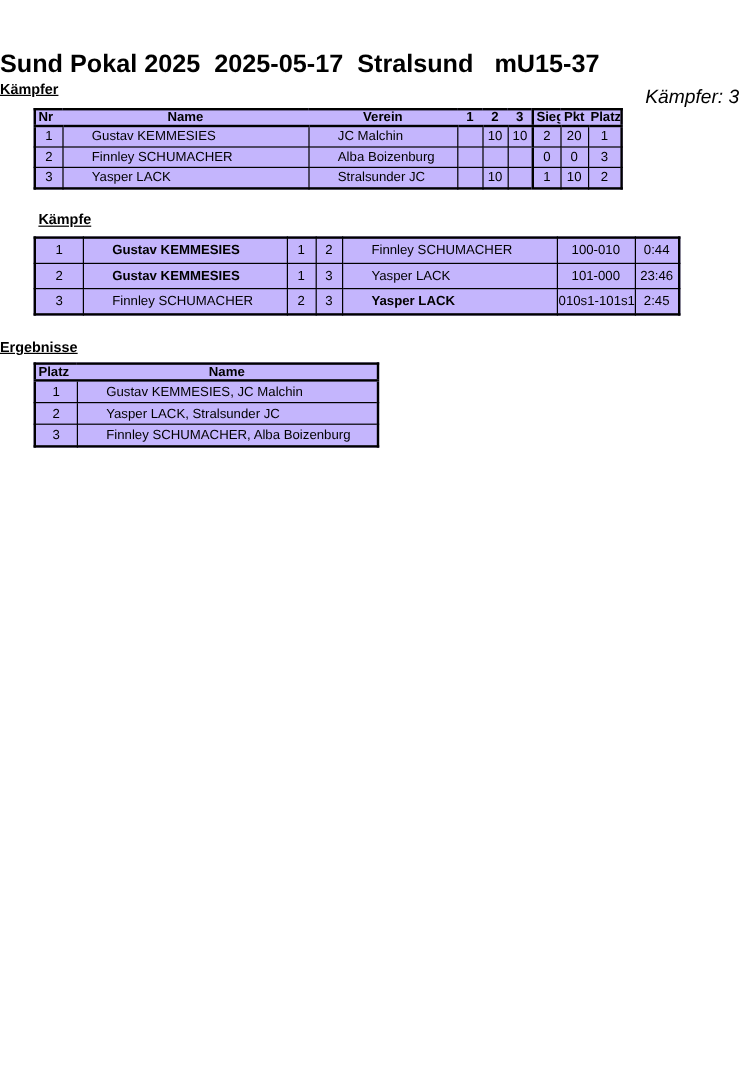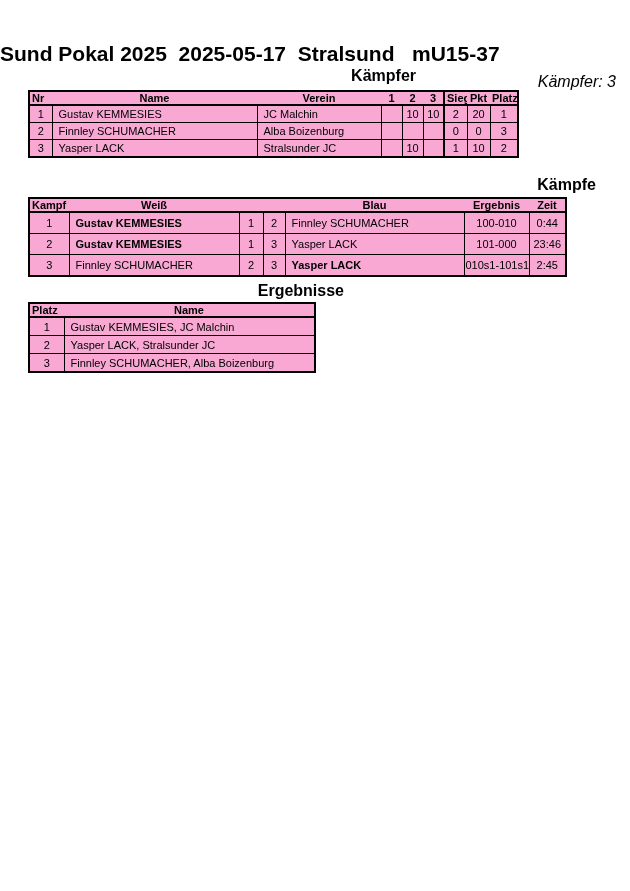--- a/index.html
+++ b/index.html
@@ -9,49 +9,49 @@
     font-family:"Liberation Sans", sans-serif;
     position:relative;
     overflow:hidden;
   }
   .title {
     position:absolute; top:42px; left:0; width:630px;
     text-align:left; font-weight:bold; font-size:21px;
     white-space:pre; letter-spacing:0px;
   }
   .sec-heading {
-    position:absolute; font-weight:bold; font-size:16px; text-align:right;
+    position:absolute; font-weight:bold; font-size:12px; text-align:left;text-decoration:underline;
   }
   #h-kaempfer   { top:67px;  left:0; width:416px; }
   #h-kaempfe    { top:176px; left:0; width:564px;margin-left:32px; }
   #h-ergebnisse { top:282px; left:0; width:344px; }
   #count {
     position:absolute; top:73px; left:520px; width:96px;
     text-align:right; font-size:16px;font-style:italic;
   }
   table {
     position:absolute; border-collapse:collapse; table-layout:fixed;
-    border:2px solid #000; font-size:11px; background:#f9a8d4;
+    border:2px solid #000; font-size:11px; background:#c4b5fd;
   }
   th {
     font-weight:bold; border:none; border-bottom:2px solid #000;
     padding:0 2px; height:12px; white-space:nowrap; overflow:hidden;
   }
   td {
     border:1px solid #000; padding:0 2px; height:16px;
     white-space:nowrap; overflow:hidden;
   }
   #t1 { left:28px; top:90px;  width:489px; }
   #t2 { left:28px; top:197px; width:537px; }
   #t2 td { height:20px; }
   #t3 { left:28px; top:302px; width:286px; }
   #t3 td { height:17px; }
   .al { text-align:left; }
   .ac { text-align:center; }
-  .pad { padding-left:6px; }
+  .pad { padding-left:24px; }
   .thickL { border-left:2px solid #000; }
   .bold { font-weight:bold; }
   .erg { padding:0 1px;margin-left:20px; }
 </style>
 </head>
 <body>
 
 <div class="title">Sund Pokal 2025  2025-05-17  Stralsund   mU15-37</div>
 
 <div class="sec-heading" id="h-kaempfer">Kämpfer</div>
@@ -123,29 +123,20 @@
   <colgroup>
     <col style="width:40px">
       <col style="width:170px">
       <col style="width:24px">
     <col style="width:22px">
       <col style="width:179px">
       <col style="width:65px">
     <col style="width:37px">
   </colgroup>
   <tbody>
-      <tr>
-    <th class="al">Kampf</th>
-    <th class="ac">Weiß</th>
-    <th></th>
-    <th></th>
-    <th class="ac">Blau</th>
-    <th class="ac">Ergebnis</th>
-    <th class="ac">Zeit</th>
-  </tr>
   <tr>
     <td class="ac">1</td>
     <td class="al pad bold">Gustav KEMMESIES</td>
     <td class="ac">1</td>
     <td class="ac">2</td>
     <td class="al pad">Finnley SCHUMACHER</td>
     <td class="ac erg">100-010</td>
     <td class="ac">0:44</td>
   </tr>
   <tr>

